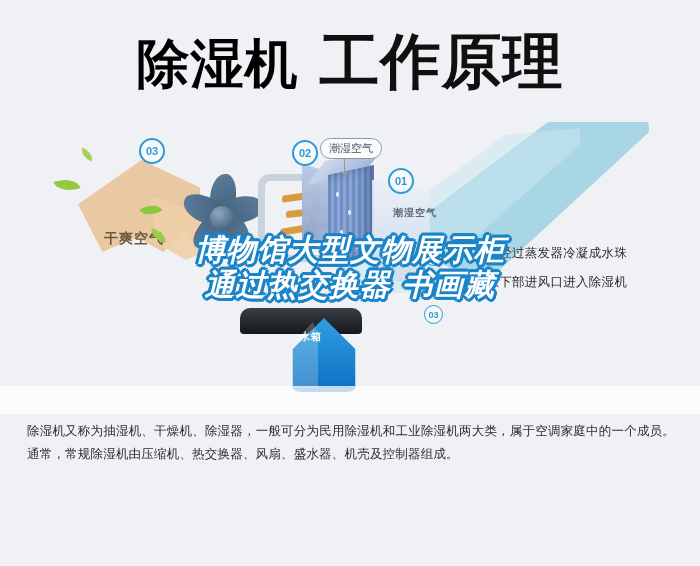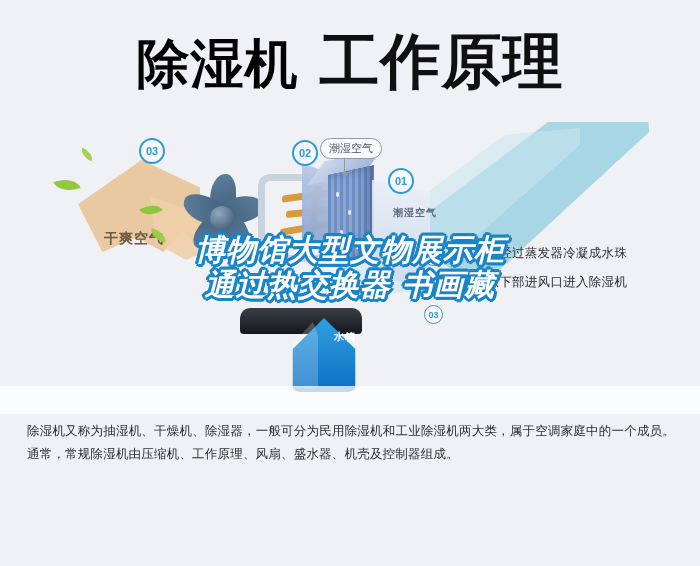--- a/index.html
+++ b/index.html
@@ -132,21 +132,21 @@
     background:linear-gradient(180deg,#2f9fe0,#0f6fc4);
     clip-path:polygon(50% 0,96% 42%,96% 100%,4% 100%,4% 42%);
     border-radius:0 0 10px 10px;
   }
   .tank-shine{
     position:absolute;left:292px;top:200px;width:26px;height:66px;
     background:rgba(255,255,255,.22);
     clip-path:polygon(80% 0,100% 20%,100% 100%,0 100%,0 34%);
   }
   .tank-label{
-    position:absolute;left:300px;top:208px;width:56px;text-align:right;
+    position:absolute;left:300px;top:208px;width:56px;text-align:left;
     font-size:10px;color:#ffffff;font-weight:bold;letter-spacing:1px;
   }
   .base{
     position:absolute;left:240px;top:186px;width:122px;height:26px;
     background:linear-gradient(180deg,#3a3f46,#14171b);border-radius:10px 10px 4px 4px;
   }
 
   
   .badge{
     position:absolute;width:22px;height:22px;border-radius:50%;
@@ -307,16 +307,16 @@
   </div>
 
   <div class="overlay">
     <div class="ov-line">博物馆大型文物展示柜</div>
     <div class="ov-line">通过热交换器 书画藏</div>
   </div>
 
   <div class="sep"></div>
 
   <div class="copy">
-    <p>除湿机又称为抽湿机、干燥机、除湿器，一般可分为民用除湿机和工业除湿机两大类，属于空调家庭中的一个成员。通常，常规除湿机由压缩机、工作原理、风扇、盛水器、机壳及控制器组成。</p>
+    <p>除湿机又称为抽湿机、干燥机、除湿器，一般可分为民用除湿机和工业除湿机两大类，属于空调家庭中的一个成员。通常，常规除湿机由压缩机、热交换器、风扇、盛水器、机壳及控制器组成。</p>
   </div>
 
 </div>
 
 </body></html>

